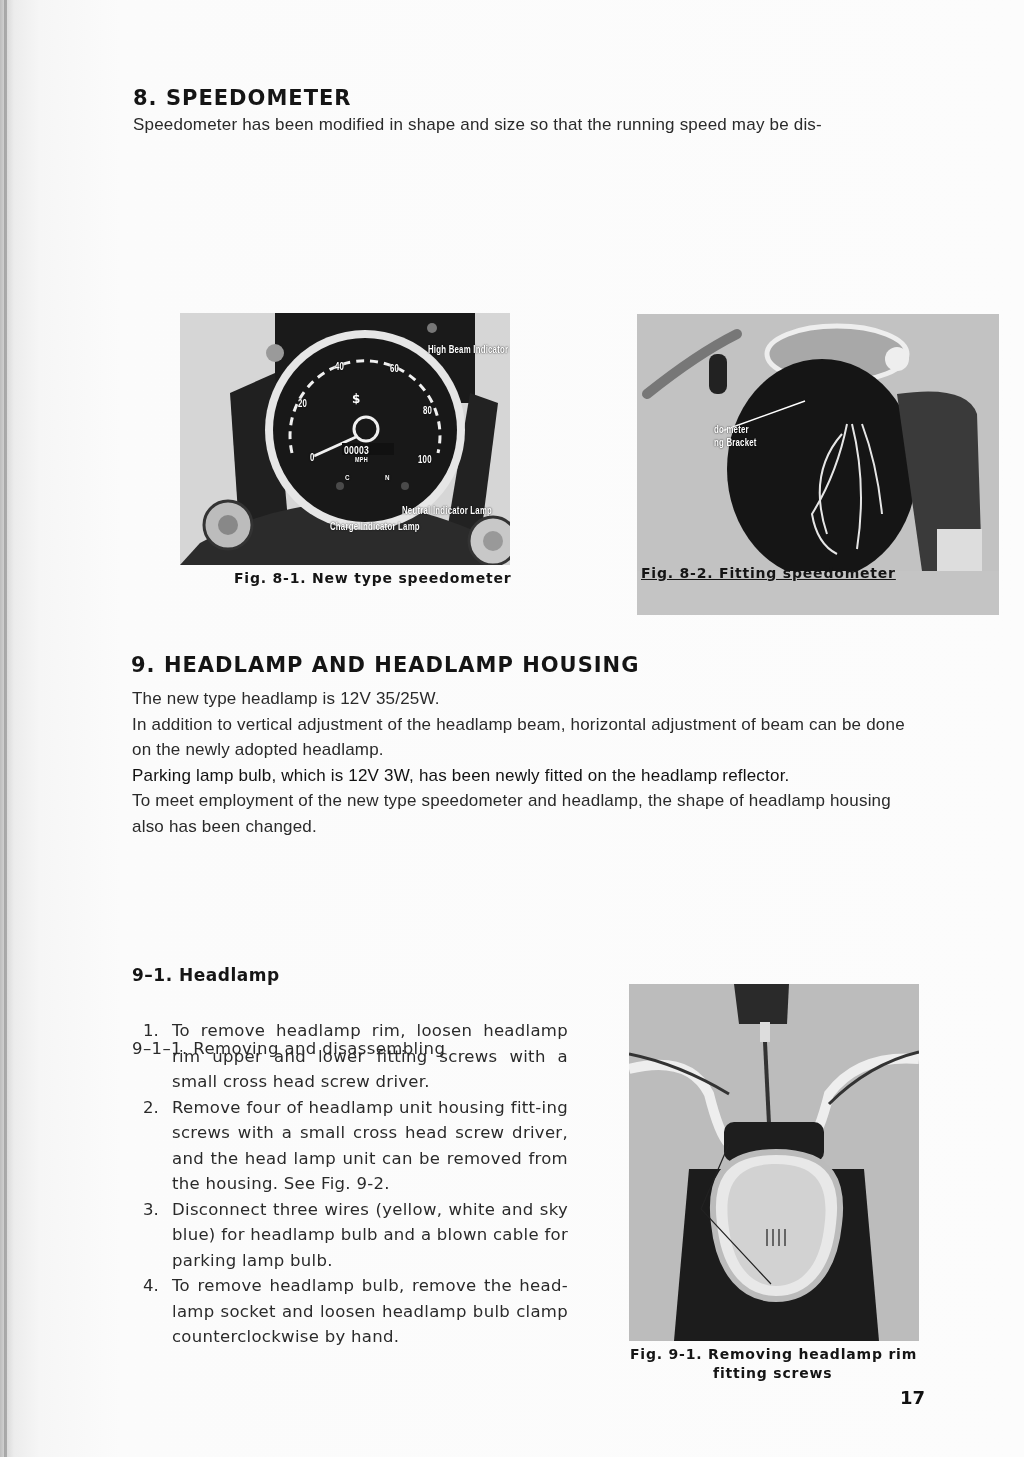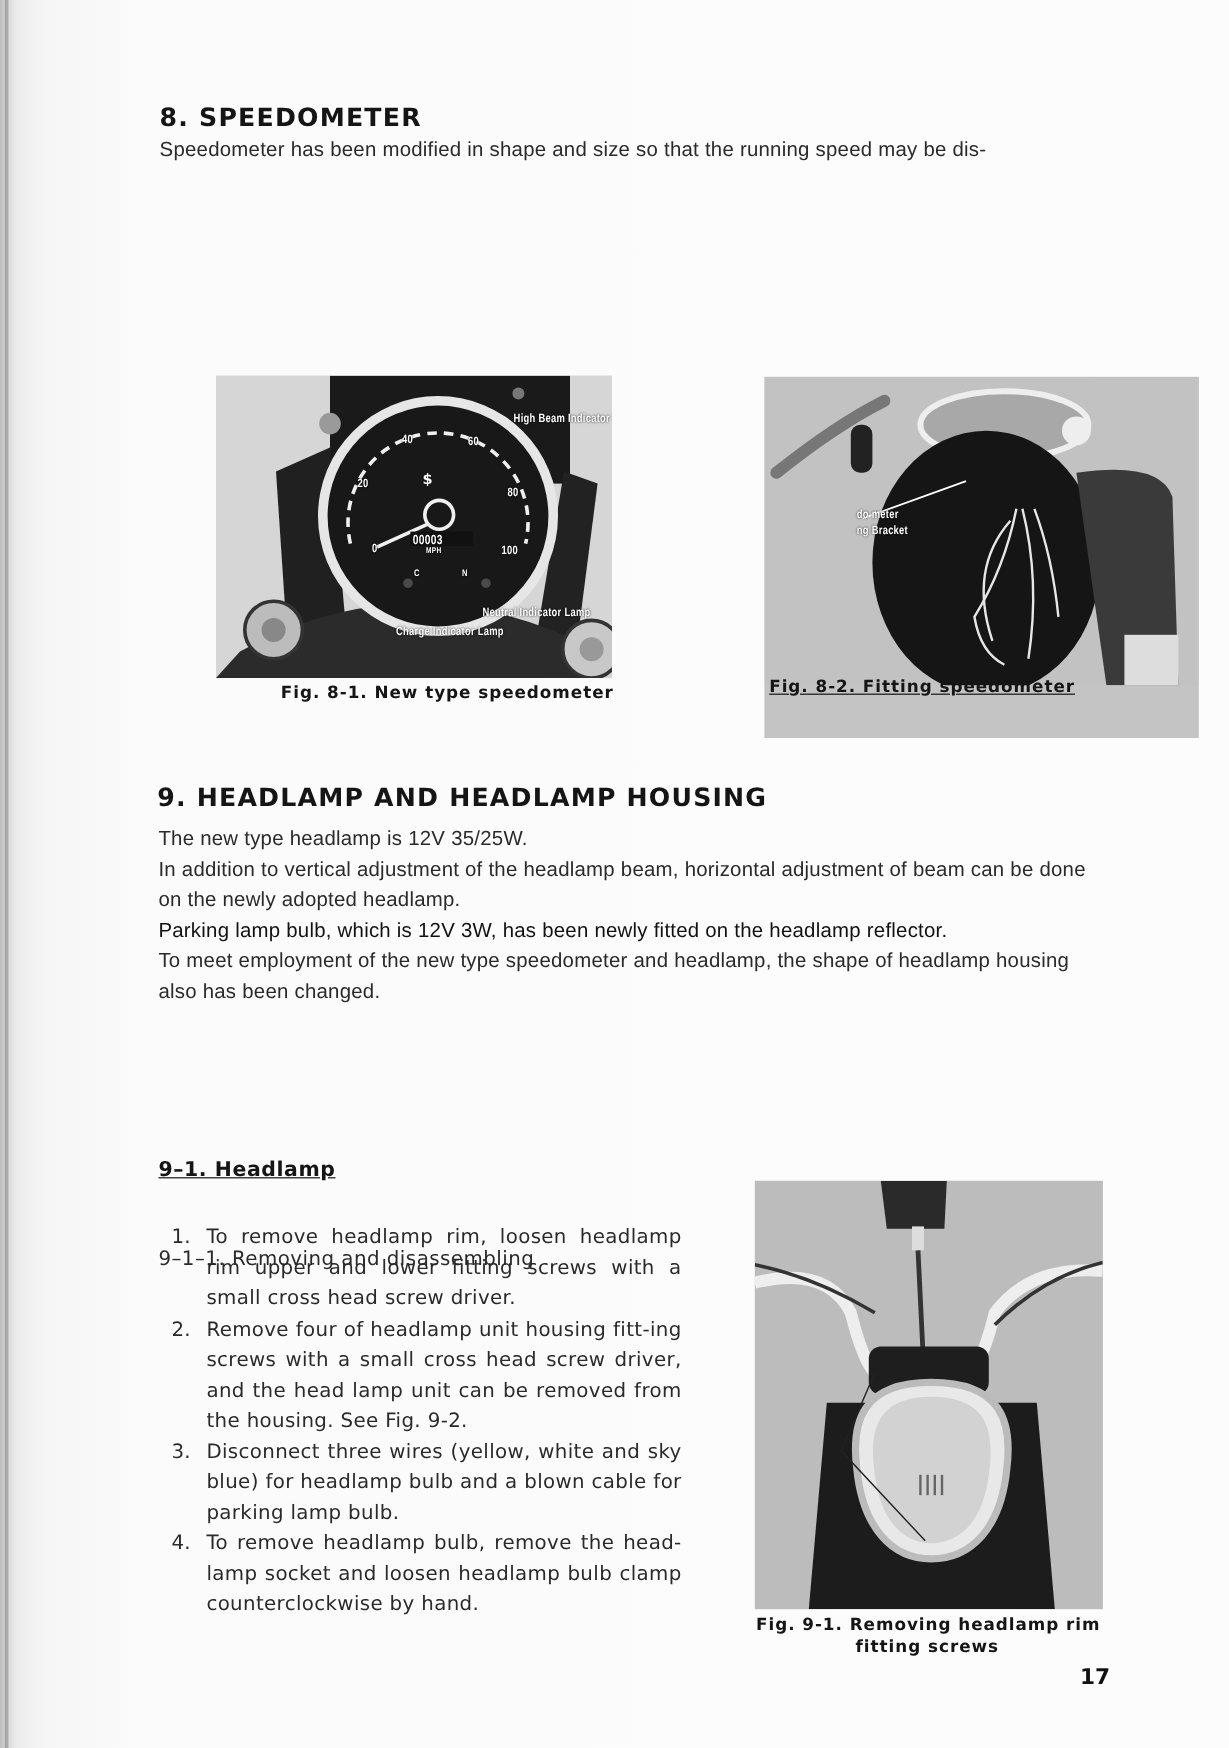--- a/index.html
+++ b/index.html
@@ -115,21 +115,21 @@
 <div class="caption" style="left:641px; top:565px;text-decoration:underline;">Fig. 8-2.  Fitting speedometer</div>
 
 <div class="h2" style="left:131px; top:653px;">9.  HEADLAMP AND HEADLAMP HOUSING</div>
 <div class="para" style="left:132px; top:686px; width:785px; line-height:25.5px;">
   <p>The new type headlamp is 12V 35/25W.</p>
   <p>In addition to vertical adjustment of the headlamp beam, horizontal adjustment of beam can be done on the newly adopted headlamp.</p>
   <p style="color:#111;">Parking lamp bulb, which is 12V 3W, has been newly fitted on the headlamp reflector.</p>
   <p>To meet employment of the new type speedometer and headlamp, the shape of headlamp housing also has been changed.</p>
 </div>
 
-<div class="h3" style="left:132px; top:965px;text-decoration:underline;">9–1.  Headlamp</div>
+<div class="h3" style="left:132px; top:965px;">9–1.  Headlamp</div>
 <div class="sub" style="left:132px; top:995px;">9–1–1.  Removing and disassembling</div>
 <div class="steps">
   <div class="step">
     <span class="num">1.</span>
     <span class="txt">To remove headlamp rim, loosen headlamp rim upper and lower fitting screws with a small cross head screw driver.</span>
   </div>
   <div class="step">
     <span class="num">2.</span>
     <span class="txt">Remove four of headlamp unit housing fitt-ing screws with a small cross head screw driver, and the head lamp unit can be removed from the housing. See Fig. 9-2.</span>
   </div>

